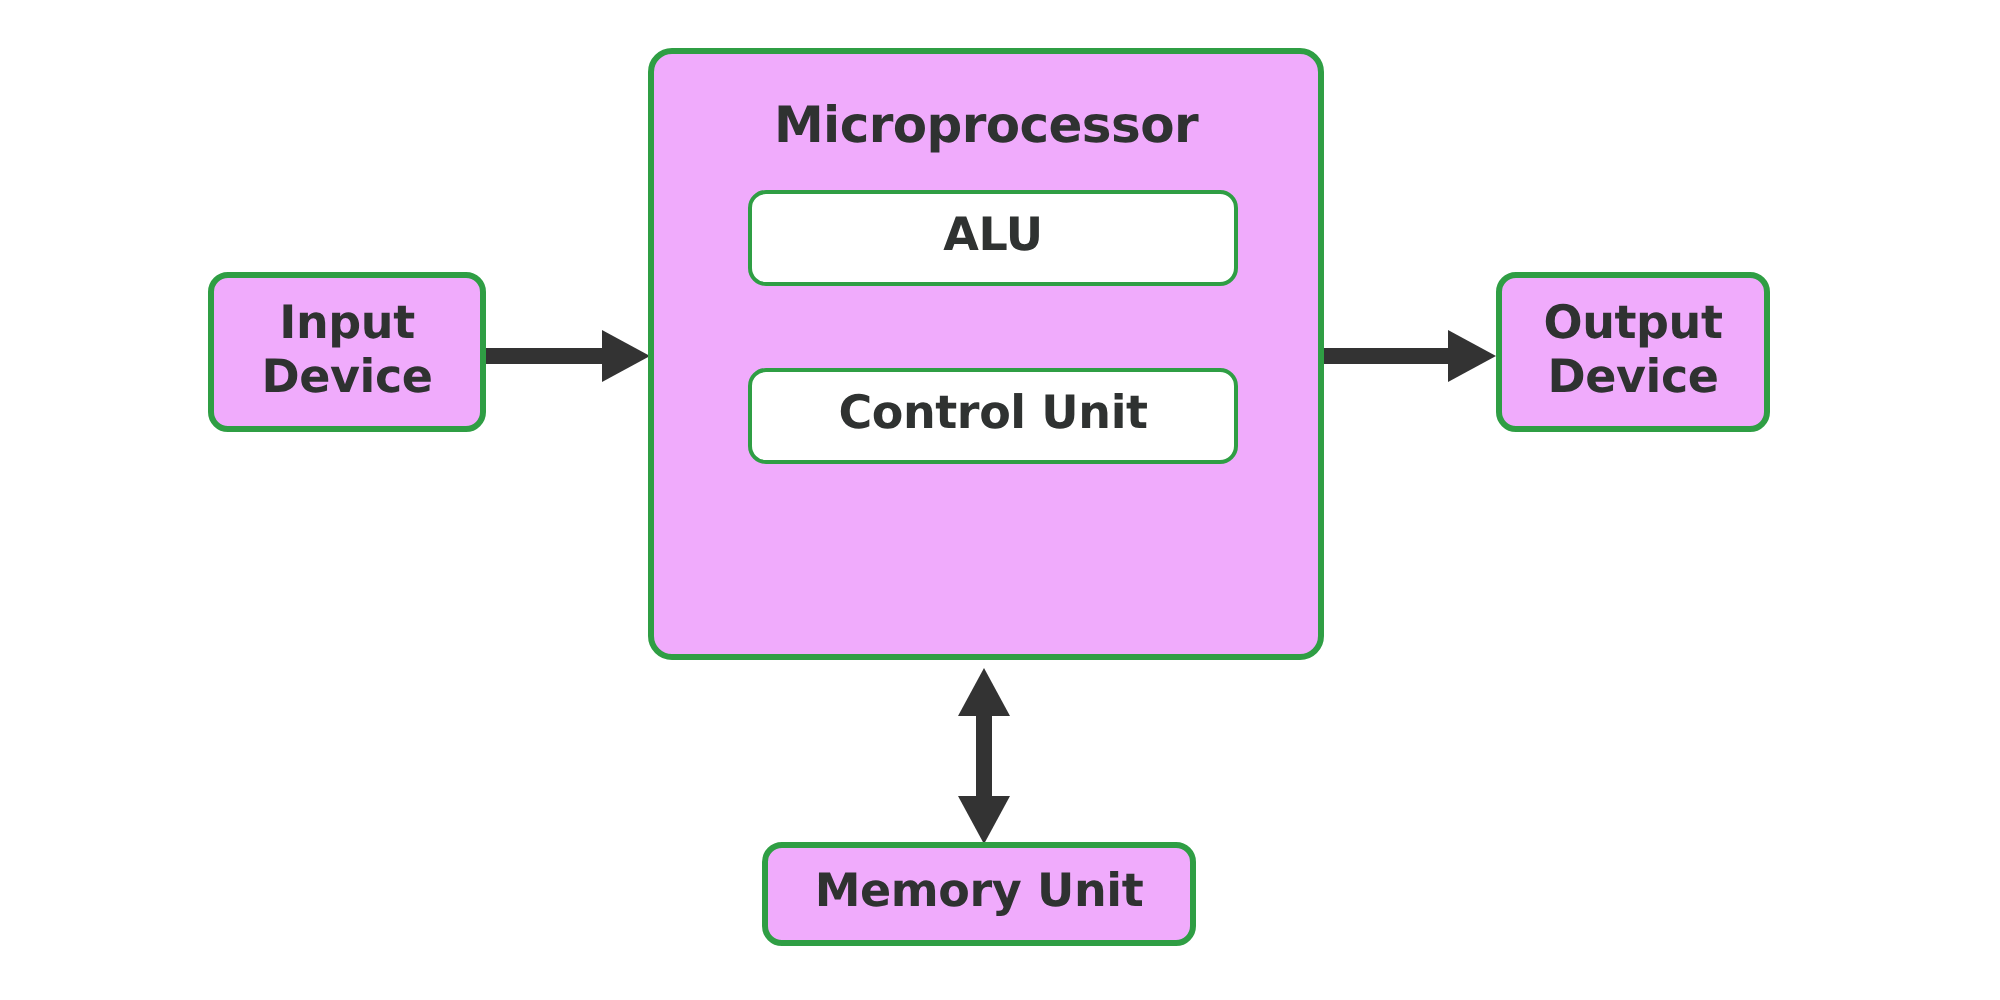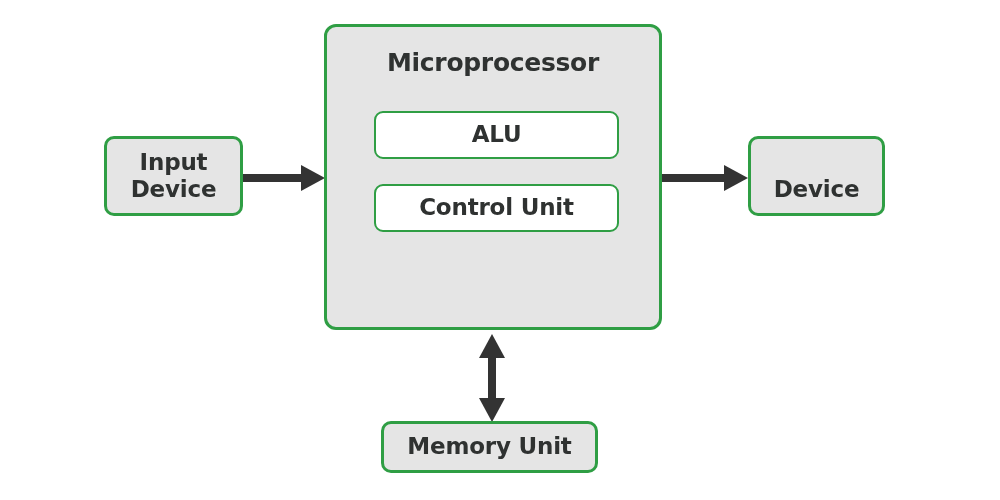--- a/index.html
+++ b/index.html
@@ -28,21 +28,21 @@
     justify-content: center;
     text-align: center;
     border: 3px solid #2f9e44;
     border-radius: 10px;
     color: #2f3231;
     font-weight: bold;
     line-height: 1.18;
     letter-spacing: -0.2px;
   }
   .box.filled {
-    background: #e5e5e5;
+    background: #f0abfc;
   }
   .box.white {
     background: #ffffff;
   }
 
   
   #microprocessor {
     left: 324px;
     top: 24px;
     width: 338px;
@@ -64,21 +64,21 @@
 
   
   .inner-box {
     left: 47px;
     width: 245px;
     height: 48px;
     font-size: 23px;
     border-width: 2px;
     border-radius: 9px;
   }
-  #alu-box           { top: 84px; }
+  #alu-box           { top: 68px; }
   #control-unit-box  { top: 157px; }
   #register-array-box{ top: 242px; }
 
   
   #input-device {
     left: 104px;
     top: 136px;
     width: 139px;
     height: 80px;
     font-size: 23px;
@@ -140,21 +140,21 @@
 
   </div>
 
   <svg class="arrow-svg" id="arrow-cpu-to-output" width="86" height="36" viewBox="0 0 86 36">
     <line x1="0" y1="18" x2="66" y2="18" stroke="#333333" stroke-width="8"></line>
     <polygon points="62,5 86,18 62,31" fill="#333333"></polygon>
   </svg>
 
   <div class="box filled" id="output-device">
     <div>
-      <br>
+      <span>Output</span><br>
       <span>Device</span>
     </div>
   </div>
 
   <svg class="arrow-svg" id="arrow-cpu-memory" width="44" height="88" viewBox="0 0 44 88">
     <line x1="22" y1="20" x2="22" y2="68" stroke="#333333" stroke-width="8"></line>
     <polygon points="22,0 35,24 9,24" fill="#333333"></polygon>
     <polygon points="22,88 9,64 35,64" fill="#333333"></polygon>
   </svg>
 

